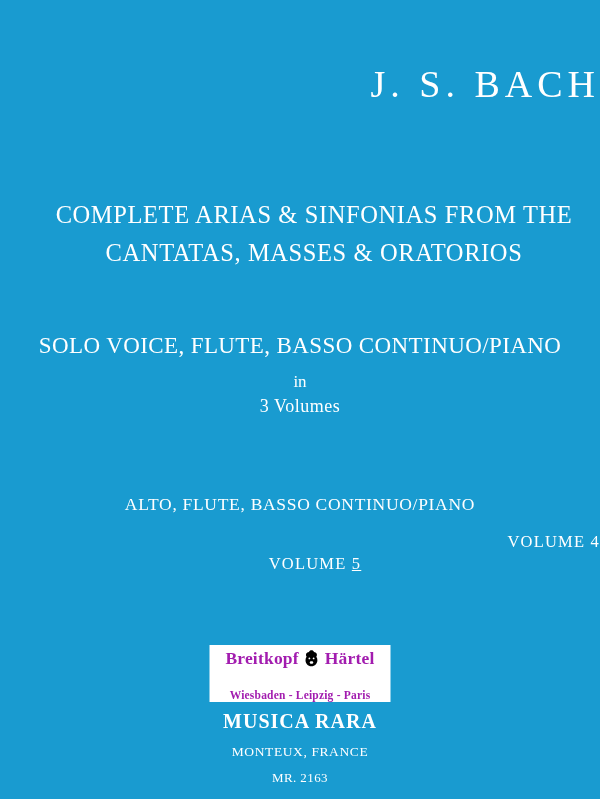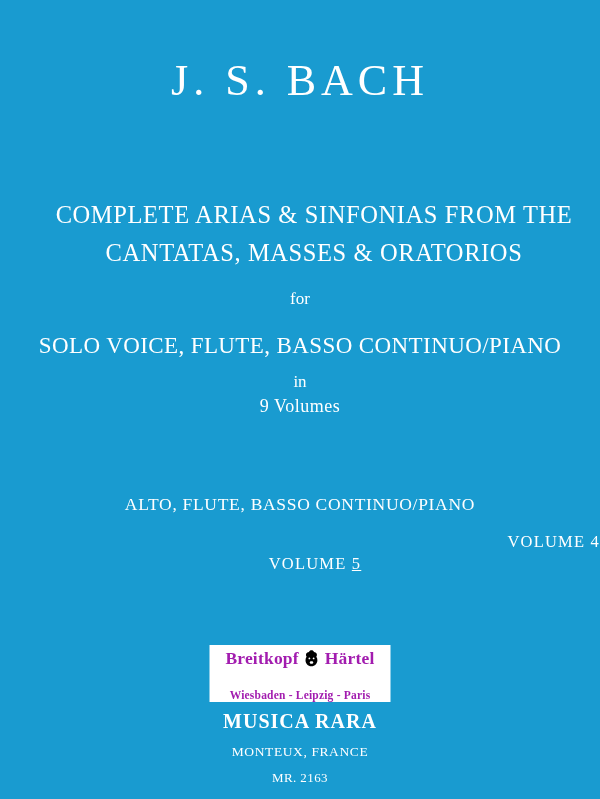--- a/index.html
+++ b/index.html
@@ -16,25 +16,25 @@
     position: relative;
     width: 600px;
     height: 799px;
     background: #199bd0;
     color: #ffffff;
     overflow: hidden;
     box-sizing: border-box;
   }
   .composer {
     position: absolute;
-    top: 57px;
-    left: 0;
-    width: 100%;
-    text-align: center;
-    font-size: 44px;
+    top: 64px;
+    left: 0;
+    width: 100%;
+    text-align: right;
+    font-size: 38px;
     letter-spacing: 5px;
     font-weight: normal;
     line-height: 1.1;
   }
   .title-block {
     position: absolute;
     top: 196px;
     left: 0;
     width: 100%;
     text-align: center;
@@ -186,27 +186,26 @@
 
 <div class="cover">
 
   <div class="composer">J. S. BACH</div>
 
   <div class="title-block">
     <div class="title-line small-caps">COMPLETE ARIAS &amp; SINFONIAS FROM THE</div>
     <div class="title-line small-caps">CANTATAS, MASSES &amp; ORATORIOS</div>
   </div>
 
-  <div class="for-word">for</div>
 
   <div class="instrumentation">SOLO VOICE, FLUTE, BASSO CONTINUO/PIANO</div>
 
   <div class="in-word">in</div>
 
-  <div class="volumes-count">9 Volumes</div>
+  <div class="volumes-count">3 Volumes</div>
 
   <div class="scoring">ALTO, FLUTE, BASSO CONTINUO/PIANO</div>
 
   <div class="volume-printed">
     <span>VOLUME</span>
     <span>4</span>
   </div>
 
   <div class="volume-corrected">
     <span>VOLUME</span>

